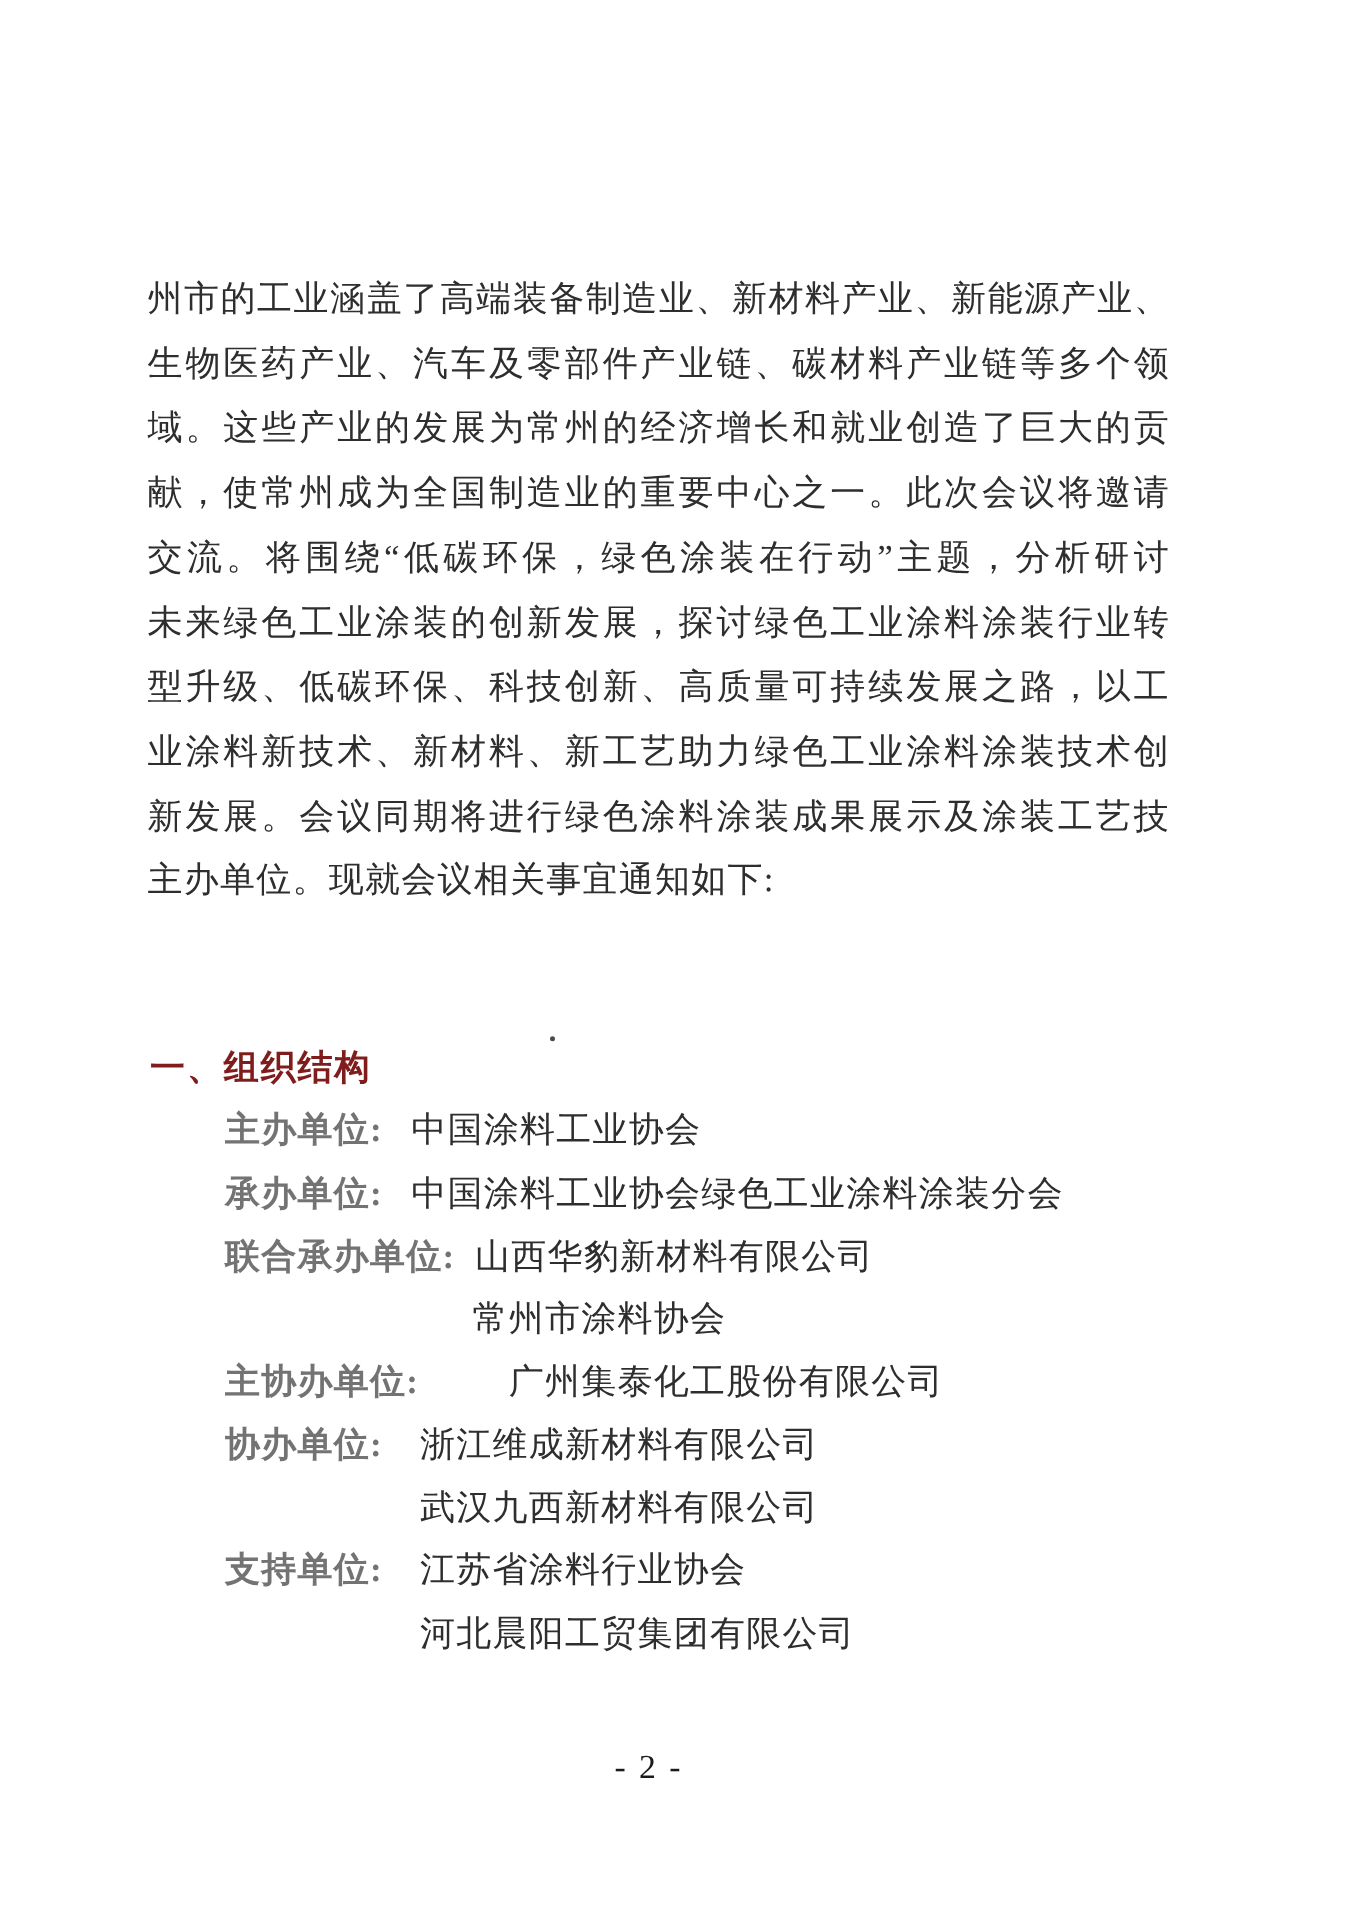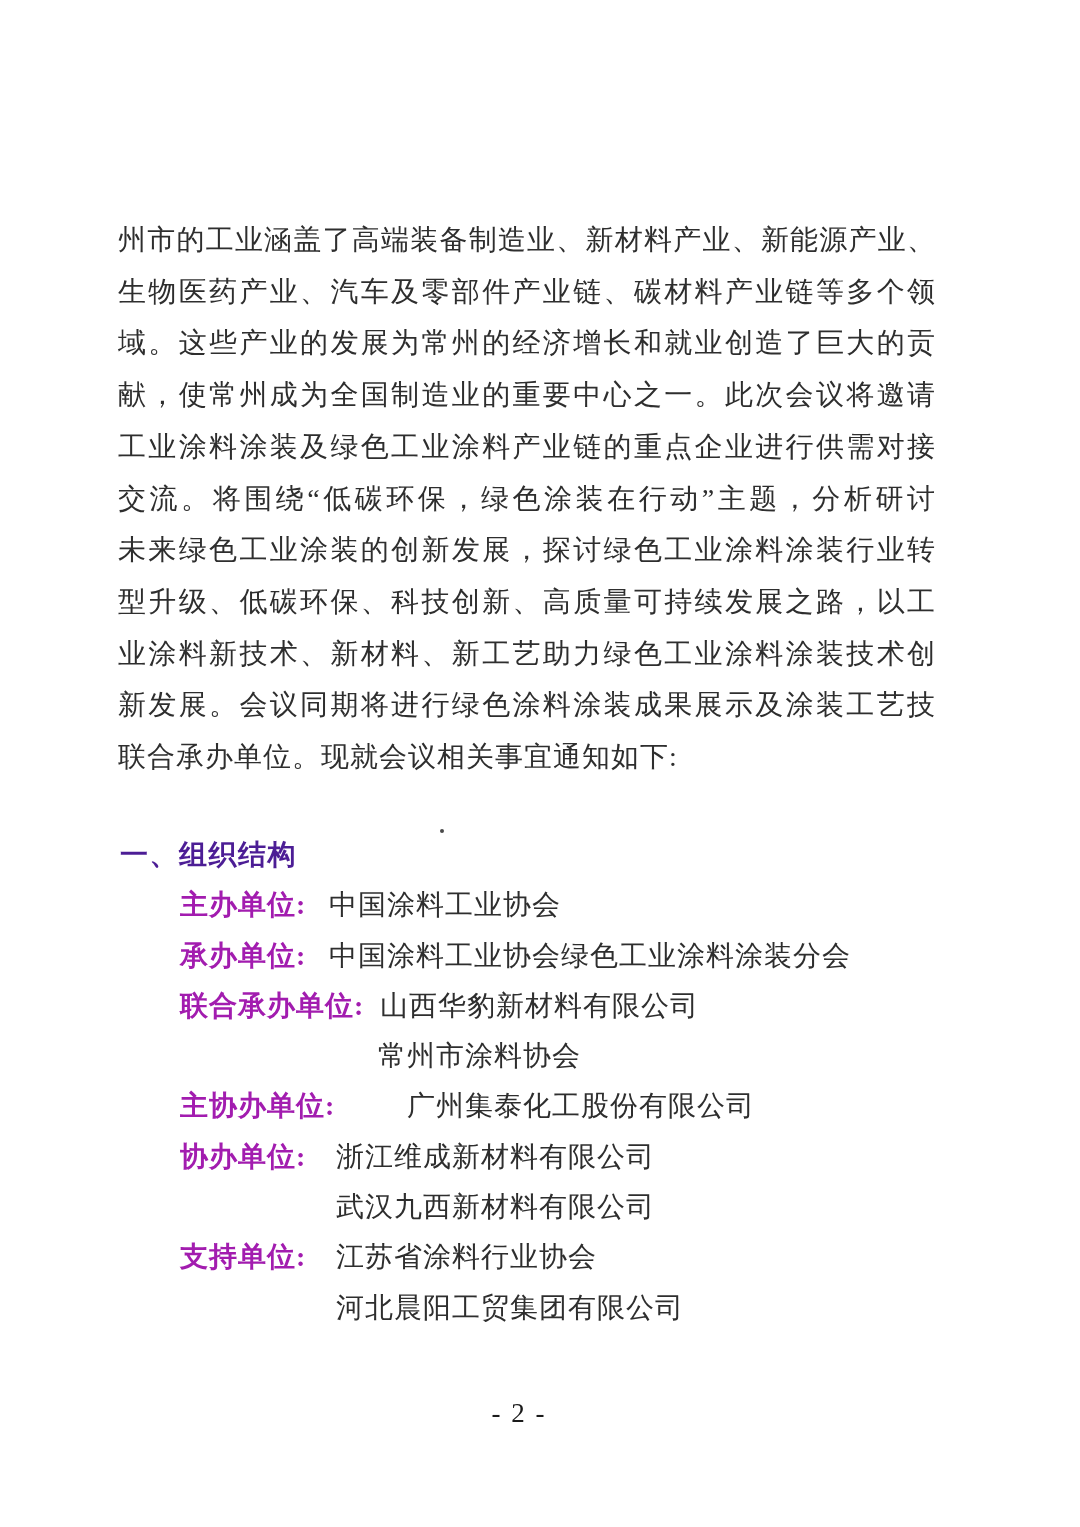--- a/index.html
+++ b/index.html
@@ -44,31 +44,31 @@
     left: 0;
     top: 830px;
     width: 1080px;
     font-size: 28px;
     line-height: 50.3px;
     letter-spacing: 1px;
   }
   .org-heading {
     margin-left: 120px;
     font-weight: 700;
-    color: #4c1d95;
+    color: #7f1d1d;
     letter-spacing: 1.5px;
   }
   .org-row {
     position: relative;
     margin-left: 180px;
     height: 50.3px;
   }
   .org-label {
     font-weight: 700;
-    color: #a21caf;
+    color: #737373;
   }
   .org-value {
     position: absolute;
     top: 0;
     color: #2e2e2e;
     white-space: nowrap;
     font-family: Liberation Serif, serif;
   }
   .v149 .org-value { left: 149px; }
   .v200 .org-value { left: 200px; }
@@ -100,27 +100,26 @@
 </head>
 <body>
 
 <div class="page">
 
   <div class="body-par">
     <div class="bline">州市的工业涵盖了高端装备制造业、新材料产业、新能源产业、</div>
     <div class="bline">生物医药产业、汽车及零部件产业链、碳材料产业链等多个领</div>
     <div class="bline">域。这些产业的发展为常州的经济增长和就业创造了巨大的贡</div>
     <div class="bline">献，使常州成为全国制造业的重要中心之一。此次会议将邀请</div>
-    <div class="bline">工业涂料涂装及绿色工业涂料产业链的重点企业进行供需对接</div>
     <div class="bline">交流。将围绕“低碳环保，绿色涂装在行动”主题，分析研讨</div>
     <div class="bline">未来绿色工业涂装的创新发展，探讨绿色工业涂料涂装行业转</div>
     <div class="bline">型升级、低碳环保、科技创新、高质量可持续发展之路，以工</div>
     <div class="bline">业涂料新技术、新材料、新工艺助力绿色工业涂料涂装技术创</div>
     <div class="bline">新发展。会议同期将进行绿色涂料涂装成果展示及涂装工艺技</div>
-    <div class="bline last">联合承办单位。现就会议相关事宜通知如下:</div>
+    <div class="bline last">主办单位。现就会议相关事宜通知如下:</div>
   </div>
 
   <div class="speck"></div>
 
   <div class="org">
     <div class="org-heading">一、组织结构</div>
 
     <div class="org-row v149">
       <span class="org-label">主办单位:</span>
       <span class="org-value">中国涂料工业协会</span>

